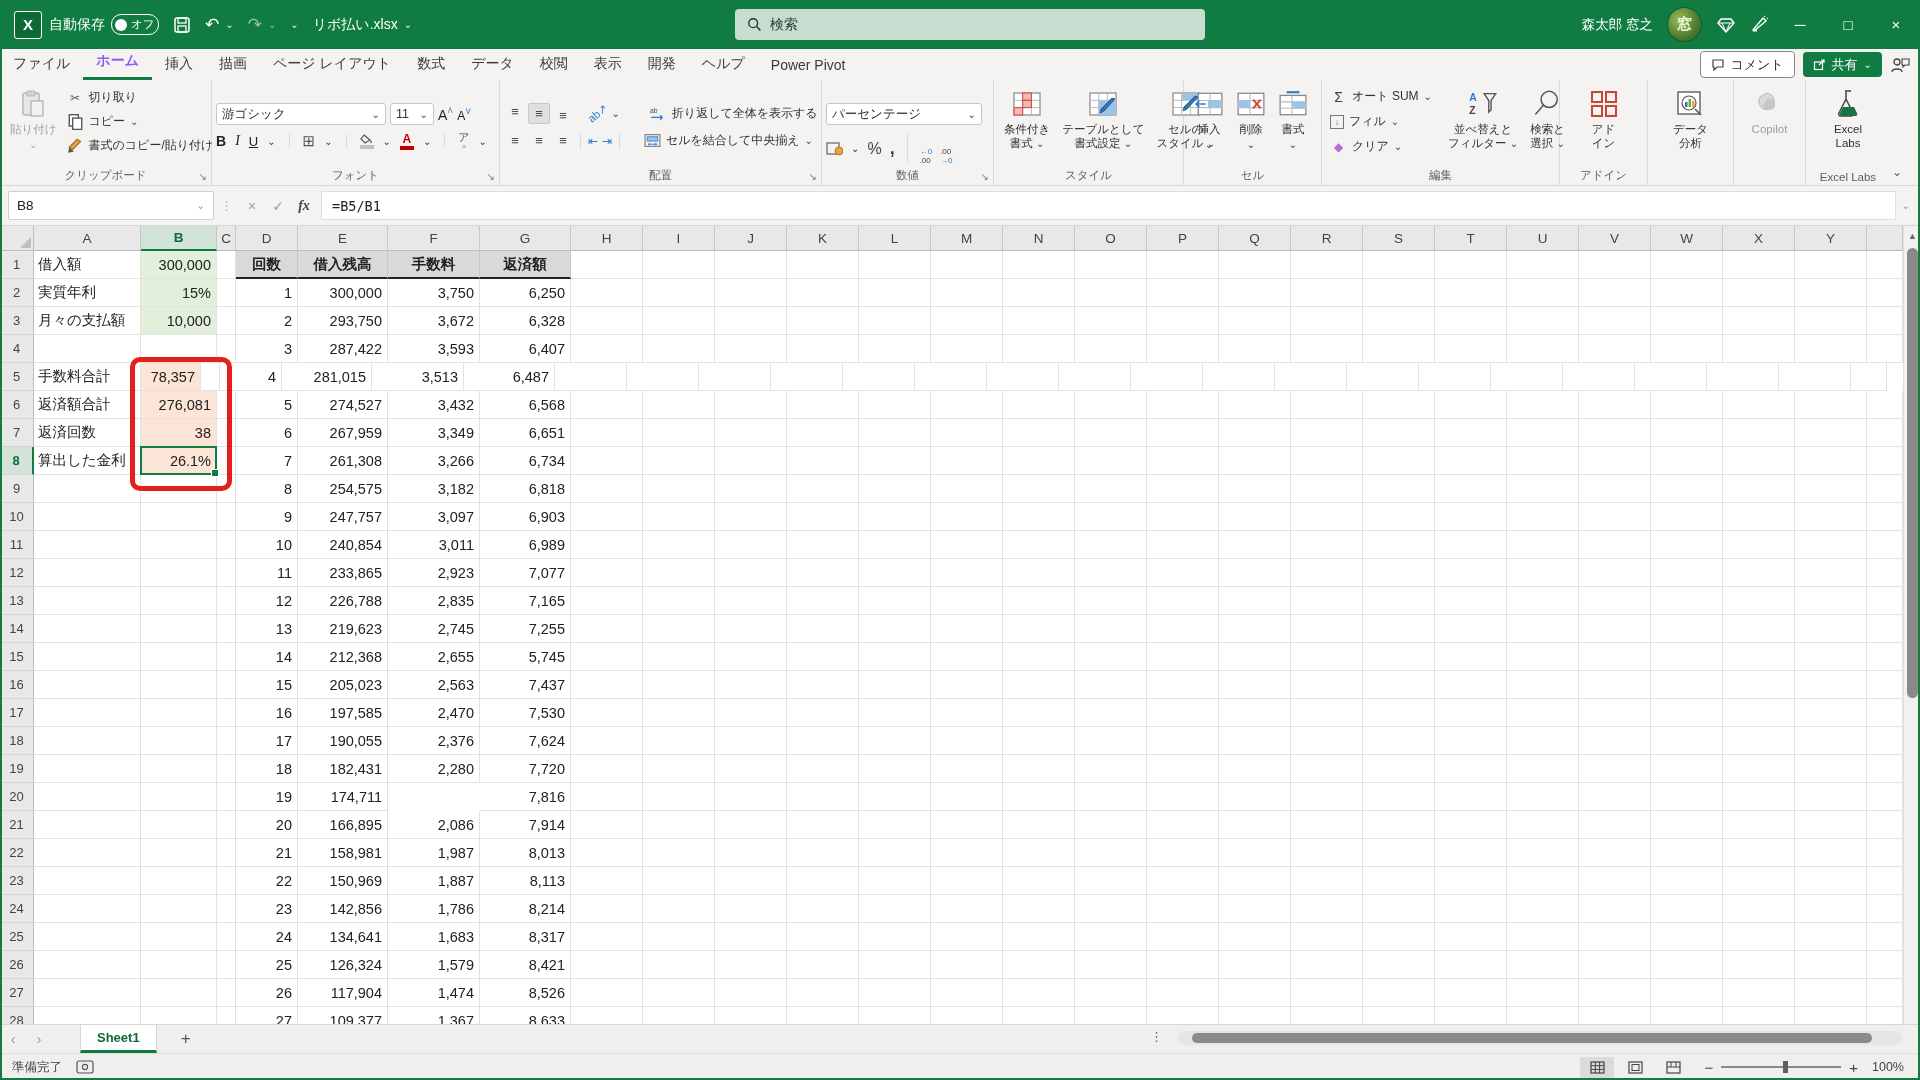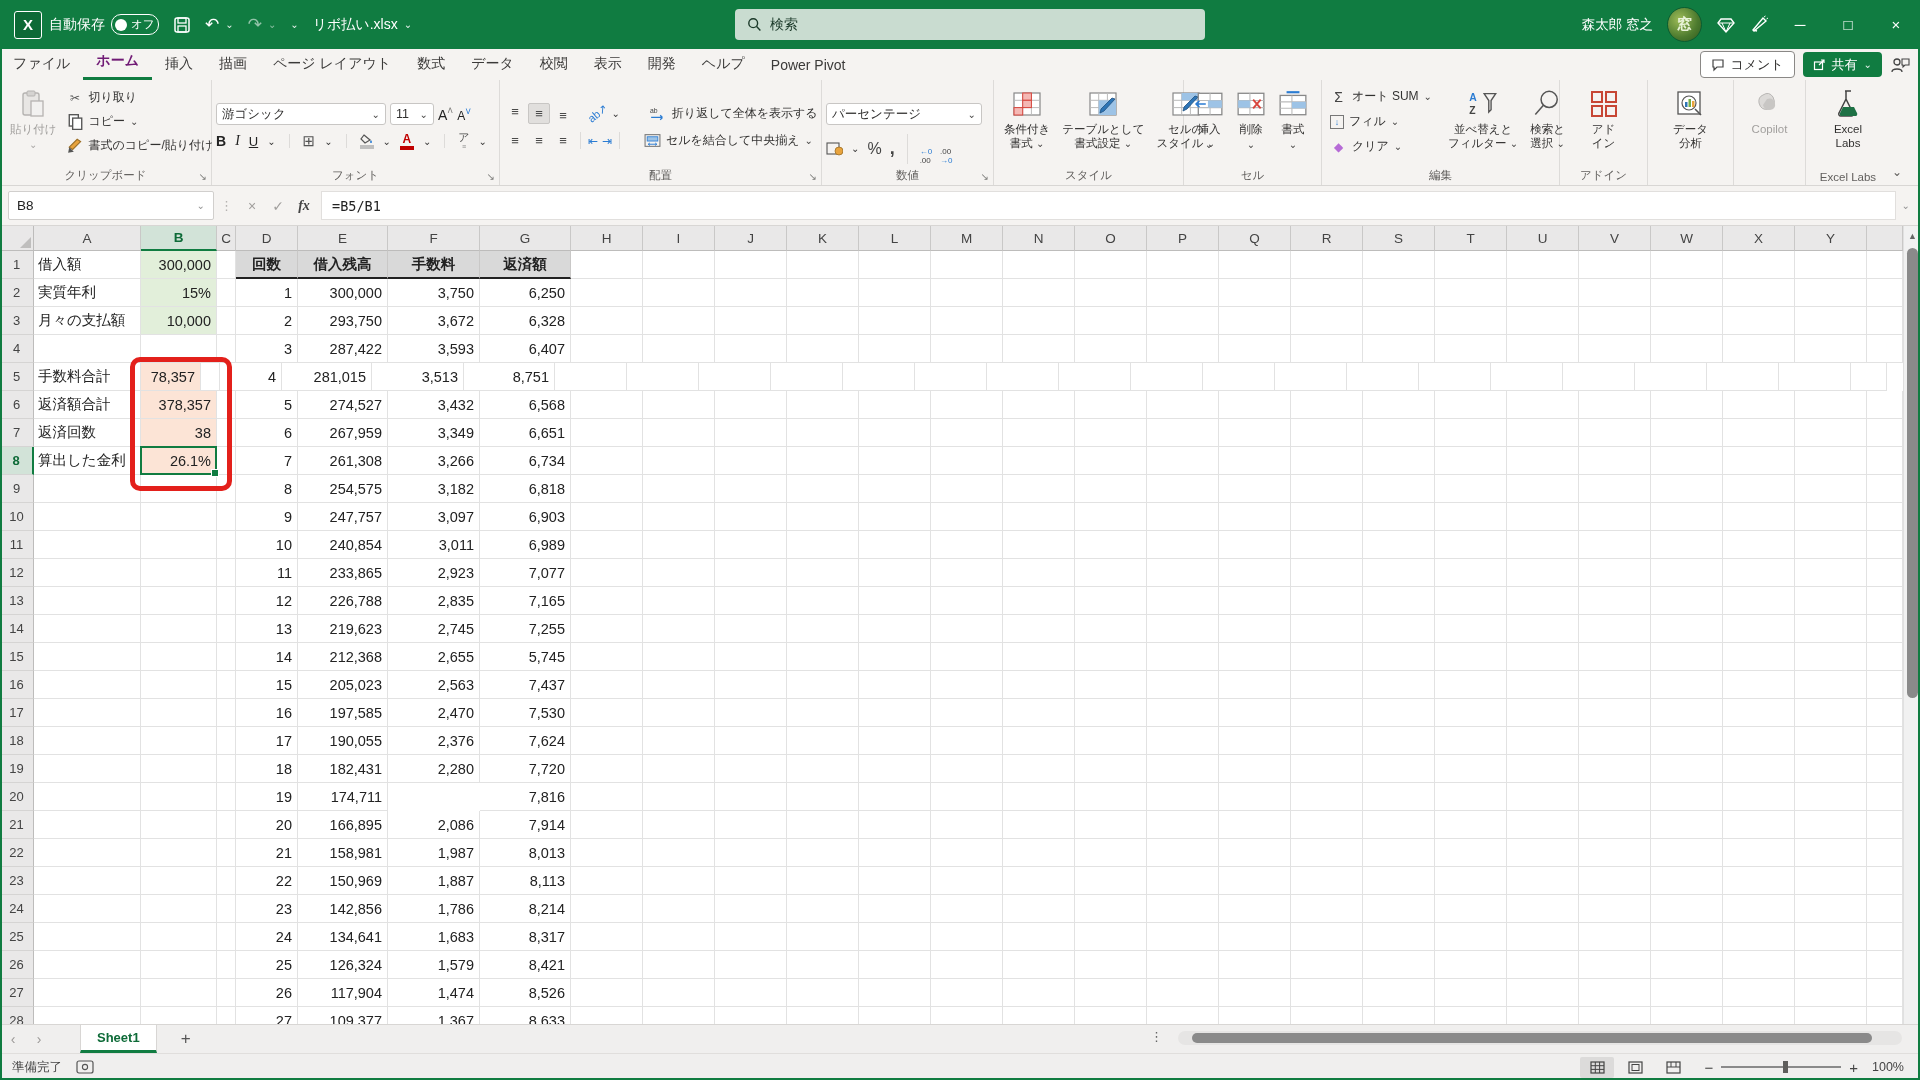--- a/index.html
+++ b/index.html
@@ -32,21 +32,21 @@
   #user-area{position:absolute;right:150px;top:0;height:49px;display:flex;align-items:center;gap:14px;}
   #avatar{width:33px;height:33px;border-radius:50%;background:radial-gradient(circle at 35% 35%,#9dbb57,#4c7a2e 60%,#2f5a1e);
           color:#e8f3d8;display:flex;align-items:center;justify-content:center;font-size:15px;font-weight:700;border:1px solid #0b5c30;}
   .winbtn{width:48px;height:49px;display:flex;align-items:center;justify-content:center;font-size:15px;color:#fff;}
   #win-buttons{position:absolute;right:0;top:0;display:flex;}
 
   
   #tabrow{left:0;top:49px;width:1920px;height:31px;background:#F5F3F1;display:flex;align-items:flex-end;
           font-size:14px;color:#3b3a39;}
   .rtab{padding:5px 13px 7px 13px;white-space:nowrap;}
-  .rtab.active{font-weight:700;color:#701a75;border-bottom:3px solid #107C41;}
+  .rtab.active{font-weight:700;color:#8b5cf6;border-bottom:3px solid #107C41;}
   #tab-actions{position:absolute;right:10px;top:51px;display:flex;align-items:center;gap:8px;height:27px;}
   #comments-btn{border:1px solid #8a8886;background:#fff;border-radius:4px;height:25px;display:flex;align-items:center;
                 gap:5px;padding:0 10px;font-size:13px;color:#323130;}
   #share-btn{background:#107C41;color:#fff;border-radius:4px;height:25px;display:flex;align-items:center;
              gap:6px;padding:0 10px;font-size:13px;}
 
   
   #ribbon{left:0;top:80px;width:1920px;height:106px;background:#F5F3F1;border-bottom:1px solid #D8D6D4;
           display:flex;box-sizing:border-box;}
   .rgroup{position:relative;height:100%;box-sizing:border-box;padding:5px 4px 18px 4px;border-right:1px solid #DDDBD9;
@@ -719,21 +719,21 @@
       <div class="cell" style="width: 36px;"></div>
     </div>
     <div class="grow">
       <div class="rhead">5</div>
       <div class="cell la" style="width: 107px;">手数料合計</div>
       <div class="cell ra pinkbg" style="width: 60px;">78,357</div>
       <div class="cell" style="width: 19px;"></div>
       <div class="cell ra" style="width: 62px;">4</div>
       <div class="cell ra" style="width: 90px;">281,015</div>
       <div class="cell ra" style="width: 92px;">3,513</div>
-      <div class="cell ra" style="width: 91px;">8,751</div>
+      <div class="cell ra" style="width: 91px;">6,487</div>
       <div class="cell" style="width: 72px;"></div>
       <div class="cell" style="width: 72px;"></div>
       <div class="cell" style="width: 72px;"></div>
       <div class="cell" style="width: 72px;"></div>
       <div class="cell" style="width: 72px;"></div>
       <div class="cell" style="width: 72px;"></div>
       <div class="cell" style="width: 72px;"></div>
       <div class="cell" style="width: 72px;"></div>
       <div class="cell" style="width: 72px;"></div>
       <div class="cell" style="width: 72px;"></div>
@@ -743,21 +743,21 @@
       <div class="cell" style="width: 72px;"></div>
       <div class="cell" style="width: 72px;"></div>
       <div class="cell" style="width: 72px;"></div>
       <div class="cell" style="width: 72px;"></div>
       <div class="cell" style="width: 72px;"></div>
       <div class="cell" style="width: 36px;"></div>
     </div>
     <div class="grow">
       <div class="rhead">6</div>
       <div class="cell la" style="width: 107px;">返済額合計</div>
-      <div class="cell ra pinkbg" style="width: 76px;">378,357</div>
+      <div class="cell ra pinkbg" style="width: 76px;">276,081</div>
       <div class="cell" style="width: 19px;"></div>
       <div class="cell ra" style="width: 62px;">5</div>
       <div class="cell ra" style="width: 90px;">274,527</div>
       <div class="cell ra" style="width: 92px;">3,432</div>
       <div class="cell ra" style="width: 91px;">6,568</div>
       <div class="cell" style="width: 72px;"></div>
       <div class="cell" style="width: 72px;"></div>
       <div class="cell" style="width: 72px;"></div>
       <div class="cell" style="width: 72px;"></div>
       <div class="cell" style="width: 72px;"></div>

